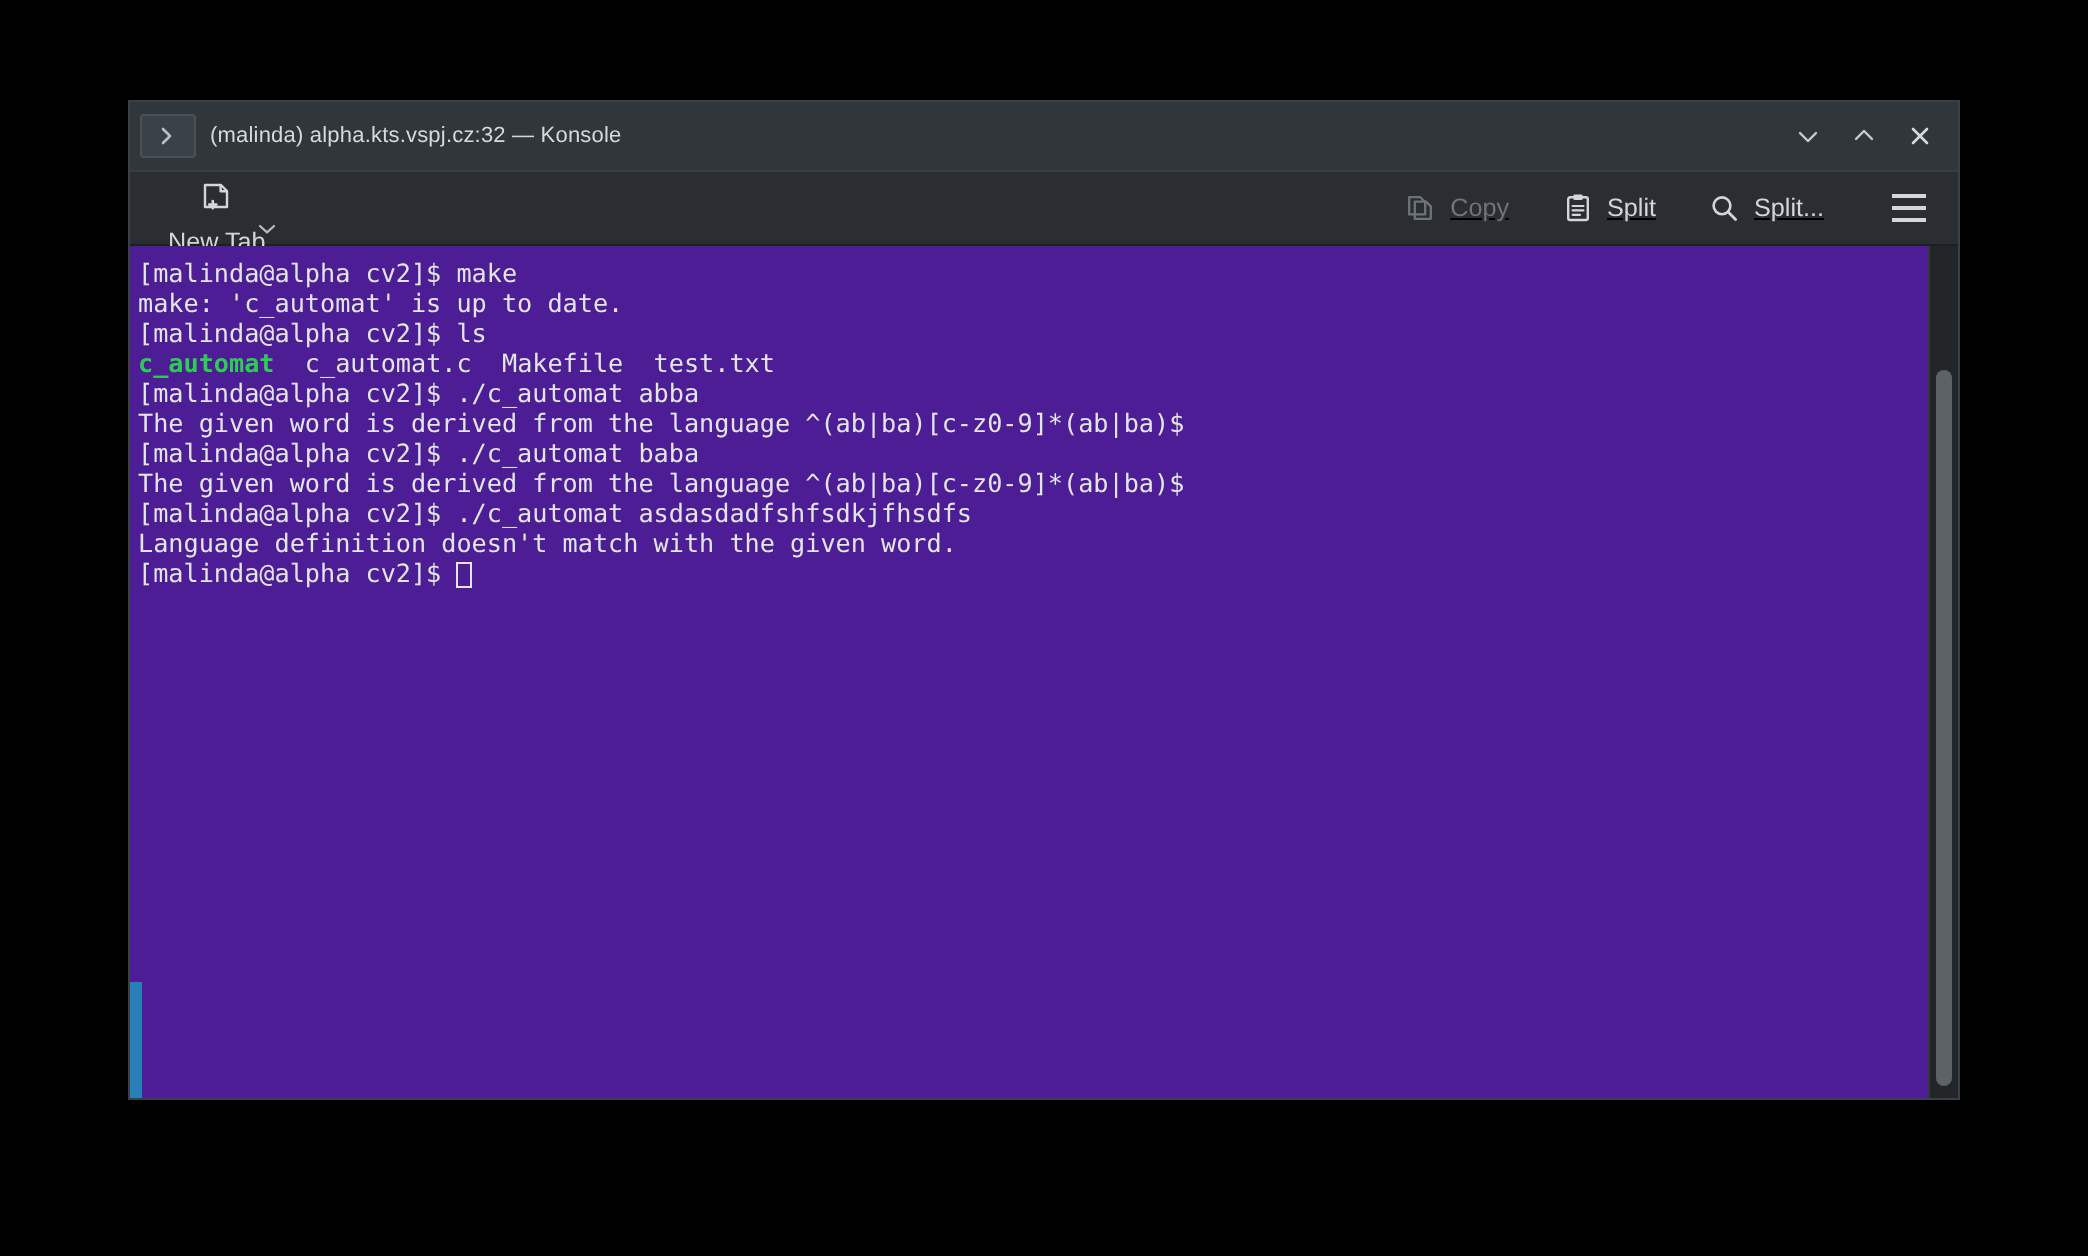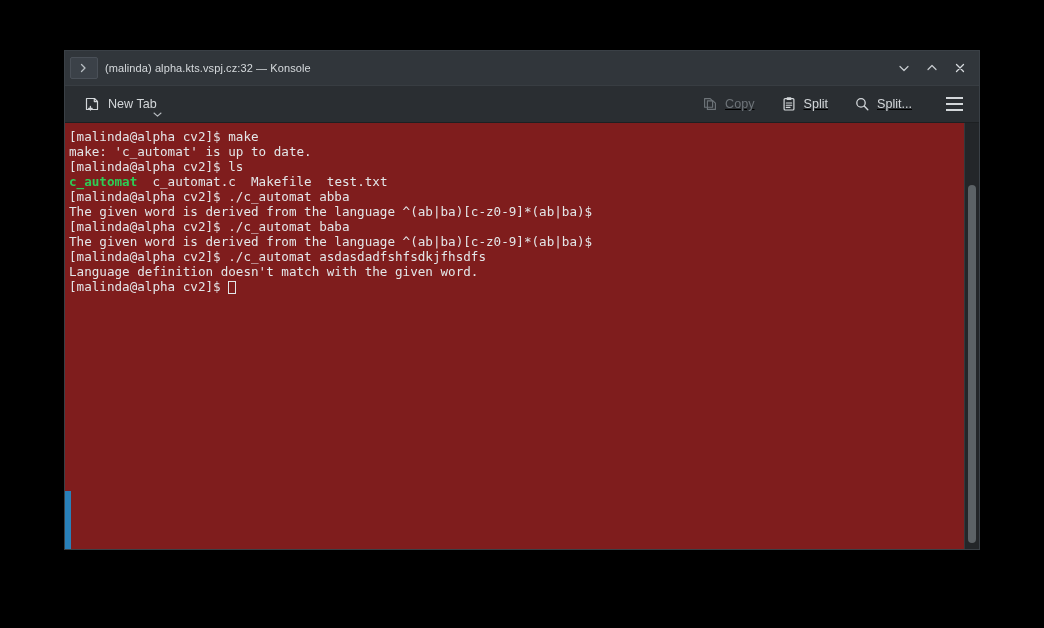--- a/index.html
+++ b/index.html
@@ -112,21 +112,21 @@
     padding: 0 7px;
     border-radius: 3px;
     color: #d3d7da;
     font-size: 12.6px;
     white-space: nowrap;
   }
   .tbtn.disabled { color: #6e7479; }
   .tbtn .lbl { line-height: 1; position: relative; top: 0.5px; }
   .tbtn svg { display: block; flex: none; }
 
-  .tbtn-newtab { margin-right: 4px; position: relative; }
+  .tbtn-newtab { margin-right: 4px; position: relative; flex-direction: column; }
   .newtab-caret {
     position: absolute;
     right: 1px;
     bottom: 0px;
   }
 
   #toolbar-right {
     margin-left: auto;
     display: flex;
     align-items: center;
@@ -148,21 +148,21 @@
     display: block;
     width: 17px;
     height: 2px;
     background: #d3d7da;
   }
 
   
   #terminal-area {
     flex: 1;
     position: relative;
-    background: #7f1d1d;
+    background: #4c1d95;
     display: flex;
     overflow: hidden;
   }
 
   #terminal-body {
     flex: 1;
     position: relative;
     padding: 6px 0 0 4px;
     box-sizing: border-box;
     overflow: hidden;

